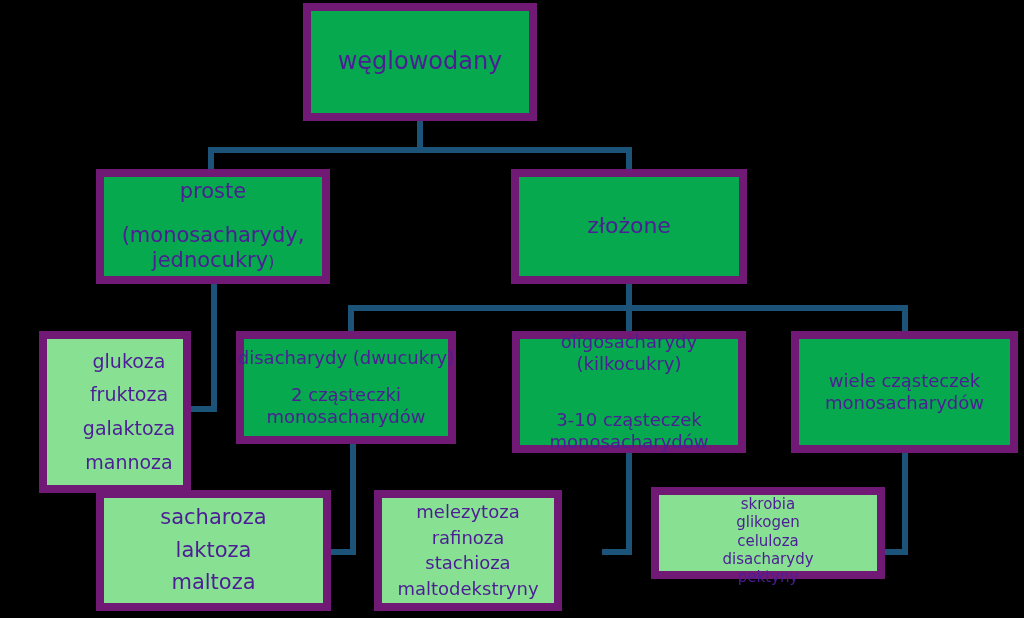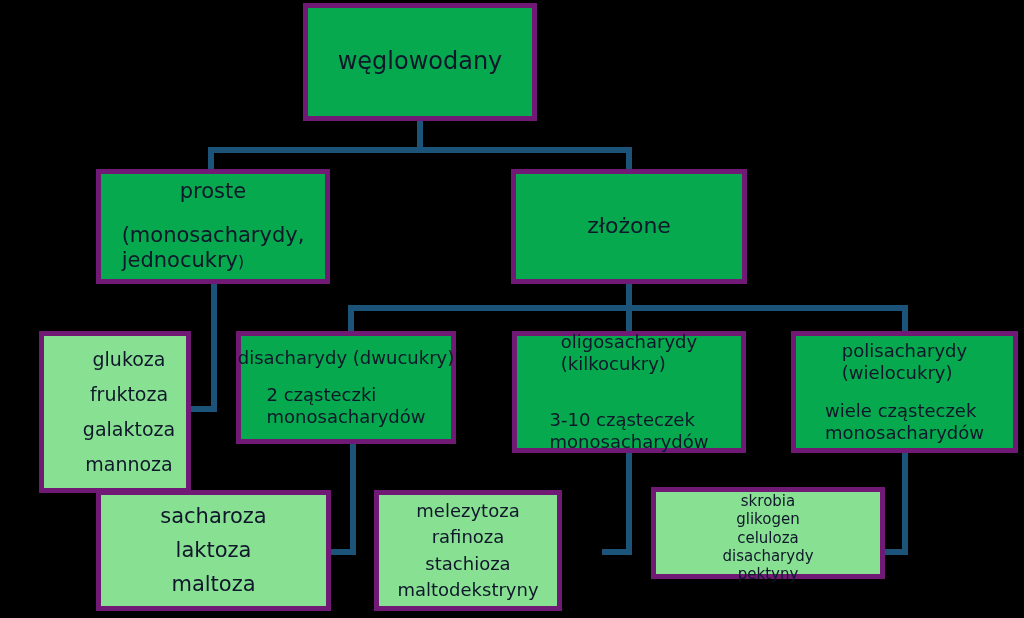--- a/index.html
+++ b/index.html
@@ -13,27 +13,27 @@
   #diagram {
     position: relative;
     width: 1024px;
     height: 618px;
     background: #000000;
     overflow: hidden;
   }
   .node {
     position: absolute;
     box-sizing: border-box;
-    border: 5px solid #701a75;
+    border: 8px solid #701a75;
     display: flex;
     flex-direction: column;
     align-items: center;
     justify-content: center;
-    color: #0f172a;
-    text-align: left;
+    color: #4c1d95;
+    text-align: center;
     z-index: 3;
   }
   .node.dark {
     background: #07a94e;
   }
   .node.light {
     background: #88e092;
   }
   .node .ln {
     display: block;
@@ -116,24 +116,20 @@
       <span class="ln">(kilkocukry)</span>
     </span>
     <span class="para">
       <span class="ln">3-10 cząsteczek</span>
       <span class="ln">monosacharydów</span>
     </span>
   </div>
 
   <div class="node dark" style="left:791px; top:331px; width:227px; height:122px; font-size:18px;">
     <span class="para">
-      <span class="ln">polisacharydy</span>
-      <span class="ln">(wielocukry)</span>
-    </span>
-    <span class="para">
       <span class="ln">wiele cząsteczek</span>
       <span class="ln">monosacharydów</span>
     </span>
   </div>
 
   <div class="node light" style="left:39px; top:331px; width:152px; height:162px; font-size:19px; justify-content:space-evenly;padding-left:28px;">
     <span class="ln">glukoza</span>
     <span class="ln">fruktoza</span>
     <span class="ln">galaktoza</span>
     <span class="ln">mannoza</span>

